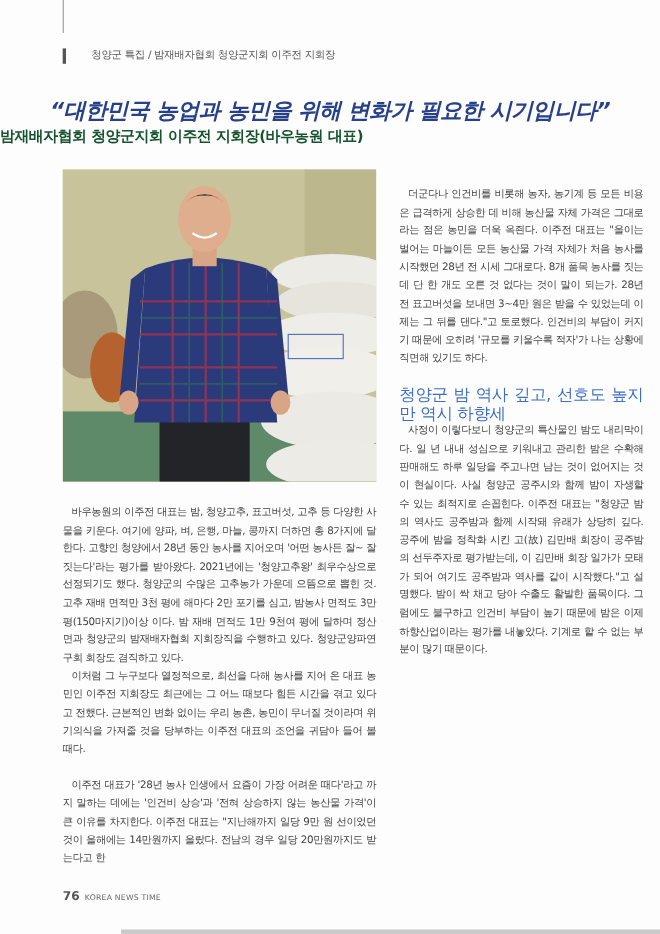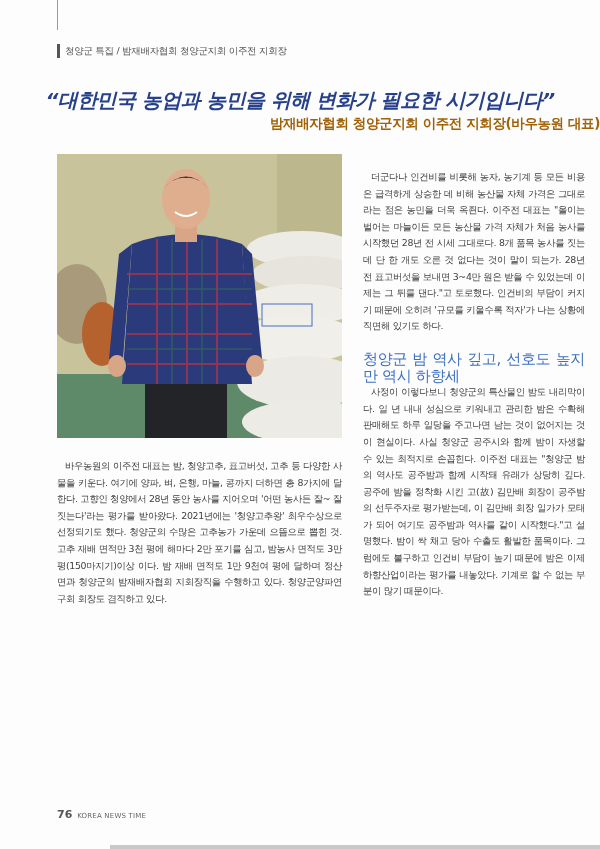--- a/index.html
+++ b/index.html
@@ -2,31 +2,31 @@
 <html><head>
 <meta charset="utf-8">
 <style>
   html, body { margin: 0; padding: 0; }
   body {
     width: 600px; height: 849px; background: #fdfdfd; position: relative; overflow: hidden;
     font-family: "DejaVu Sans", sans-serif; color: #3a3a3a;
   }
   .section-label {
     position: absolute; left: 57px; top: 44px; height: 14px;
-    border-left: 3px solid #555; padding-left: 5px;
+    border-left: 3px solid #555; padding-left: 23px;
     font-size: 9.5px; color: #555; line-height: 14px; letter-spacing: -0.3px;
   }
   .spine { position: absolute; left: 57px; top: 0; height: 30px; border-left: 1px solid #999; }
   .headline {
     position: absolute; left: 0; width: 600px; top: 87px; text-align: center;
     font-size: 20px; font-weight: bold; color: #27408b; letter-spacing: -0.6px;
   }
   .subhead {
-    position: absolute; left: 0; width: 600px; top: 115px; text-align: right;
-    font-size: 13.5px; font-weight: bold; color: #a16207; letter-spacing: -0.4px;
+    position: absolute; left: 0; width: 600px; top: 115px; text-align: left;
+    font-size: 13.5px; font-weight: bold; color: #14532d; letter-spacing: -0.4px;
   }
   .photo {
     position: absolute; left: 57px; top: 154px; width: 285px; height: 284px; overflow: hidden;
     background: #c8c29a;
   }
   .col {
     position: absolute; font-size: 9.4px; line-height: 16.6px; color: #404040;
     letter-spacing: -0.35px; text-align: justify;
   }
   .col p { margin: 0; text-indent: 8px; }
@@ -91,21 +91,23 @@
     <ellipse cx="198" cy="212" rx="9" ry="11" fill="#d8a686"></ellipse>
     <rect x="118" y="68" width="22" height="20" fill="#d8a686"></rect>
     <ellipse cx="129" cy="45" rx="24" ry="30" fill="#dfae8e"></ellipse>
     <path d="M106 35 Q129 10 152 35 Q140 22 129 24 Q118 22 106 35 Z" fill="#3a2e28"></path>
     <path d="M118 58 Q129 66 140 58" stroke="#fff" stroke-width="2" fill="none"></path>
   </svg>
 </div>
 
 <div class="col left-col">
   <p>바우농원의 이주전 대표는 밤, 청양고추, 표고버섯, 고추 등 다양한 사물을 키운다. 여기에 양파, 벼, 은행, 마늘, 콩까지 더하면 총 8가지에 달한다. 고향인 청양에서 28년 동안 농사를 지어오며 '어떤 농사든 잘~ 잘 짓는다'라는 평가를 받아왔다. 2021년에는 '청양고추왕' 최우수상으로 선정되기도 했다. 청양군의 수많은 고추농가 가운데 으뜸으로 뽑힌 것. 고추 재배 면적만 3천 평에 해마다 2만 포기를 심고, 밤농사 면적도 3만 평(150마지기)이상 이다. 밤 재배 면적도 1만 9천여 평에 달하며 정산면과 청양군의 밤재배자협회 지회장직을 수행하고 있다. 청양군양파연구회 회장도 겸직하고 있다.</p>
+  <p>이처럼 그 누구보다 열정적으로, 최선을 다해 농사를 지어 온 대표 농민인 이주전 지회장도 최근에는 그 어느 때보다 힘든 시간을 겪고 있다고 전했다. 근본적인 변화 없이는 우리 농촌, 농민이 무너질 것이라며 위기의식을 가져줄 것을 당부하는 이주전 대표의 조언을 귀담아 들어 볼 때다.</p>
   <div class="gap"></div>
+  <p>이주전 대표가 '28년 농사 인생에서 요즘이 가장 어려운 때다'라고 까지 말하는 데에는 '인건비 상승'과 '전혀 상승하지 않는 농산물 가격'이 큰 이유를 차지한다. 이주전 대표는 "지난해까지 일당 9만 원 선이었던 것이 올해에는 14만원까지 올랐다. 전남의 경우 일당 20만원까지도 받는다고 한</p>
 </div>
 
 <div class="col right-col">
   <div class="gap"></div>
   <p>더군다나 인건비를 비롯해 농자, 농기계 등 모든 비용은 급격하게 상승한 데 비해 농산물 자체 가격은 그대로라는 점은 농민을 더욱 옥죈다. 이주전 대표는 "올이는 벌어는 마늘이든 모든 농산물 가격 자체가 처음 농사를 시작했던 28년 전 시세 그대로다. 8개 품목 농사를 짓는데 단 한 개도 오른 것 없다는 것이 말이 되는가. 28년 전 표고버섯을 보내면 3~4만 원은 받을 수 있었는데 이제는 그 뒤를 댄다."고 토로했다. 인건비의 부담이 커지기 때문에 오히려 '규모를 키울수록 적자'가 나는 상황에 직면해 있기도 하다.</p>
   <div class="gap"></div>
   <h3>청양군 밤 역사 깊고, 선호도 높지만 역시 하향세</h3>
   <p>사정이 이렇다보니 청양군의 특산물인 밤도 내리막이다. 일 년 내내 성심으로 키워내고 관리한 밤은 수확해 판매해도 하루 일당을 주고나면 남는 것이 없어지는 것이 현실이다. 사실 청양군 공주시와 함께 밤이 자생할 수 있는 최적지로 손꼽힌다. 이주전 대표는 "청양군 밤의 역사도 공주밤과 함께 시작돼 유래가 상당히 깊다. 공주에 밤을 정착화 시킨 고(故) 김만배 회장이 공주밤의 선두주자로 평가받는데, 이 김만배 회장 일가가 모태가 되어 여기도 공주밤과 역사를 같이 시작했다."고 설명했다. 밤이 싹 채고 당아 수출도 활발한 품목이다. 그럼에도 불구하고 인건비 부담이 높기 때문에 밤은 이제 하향산업이라는 평가를 내놓았다. 기계로 할 수 없는 부분이 많기 때문이다.</p>
 </div>
 

